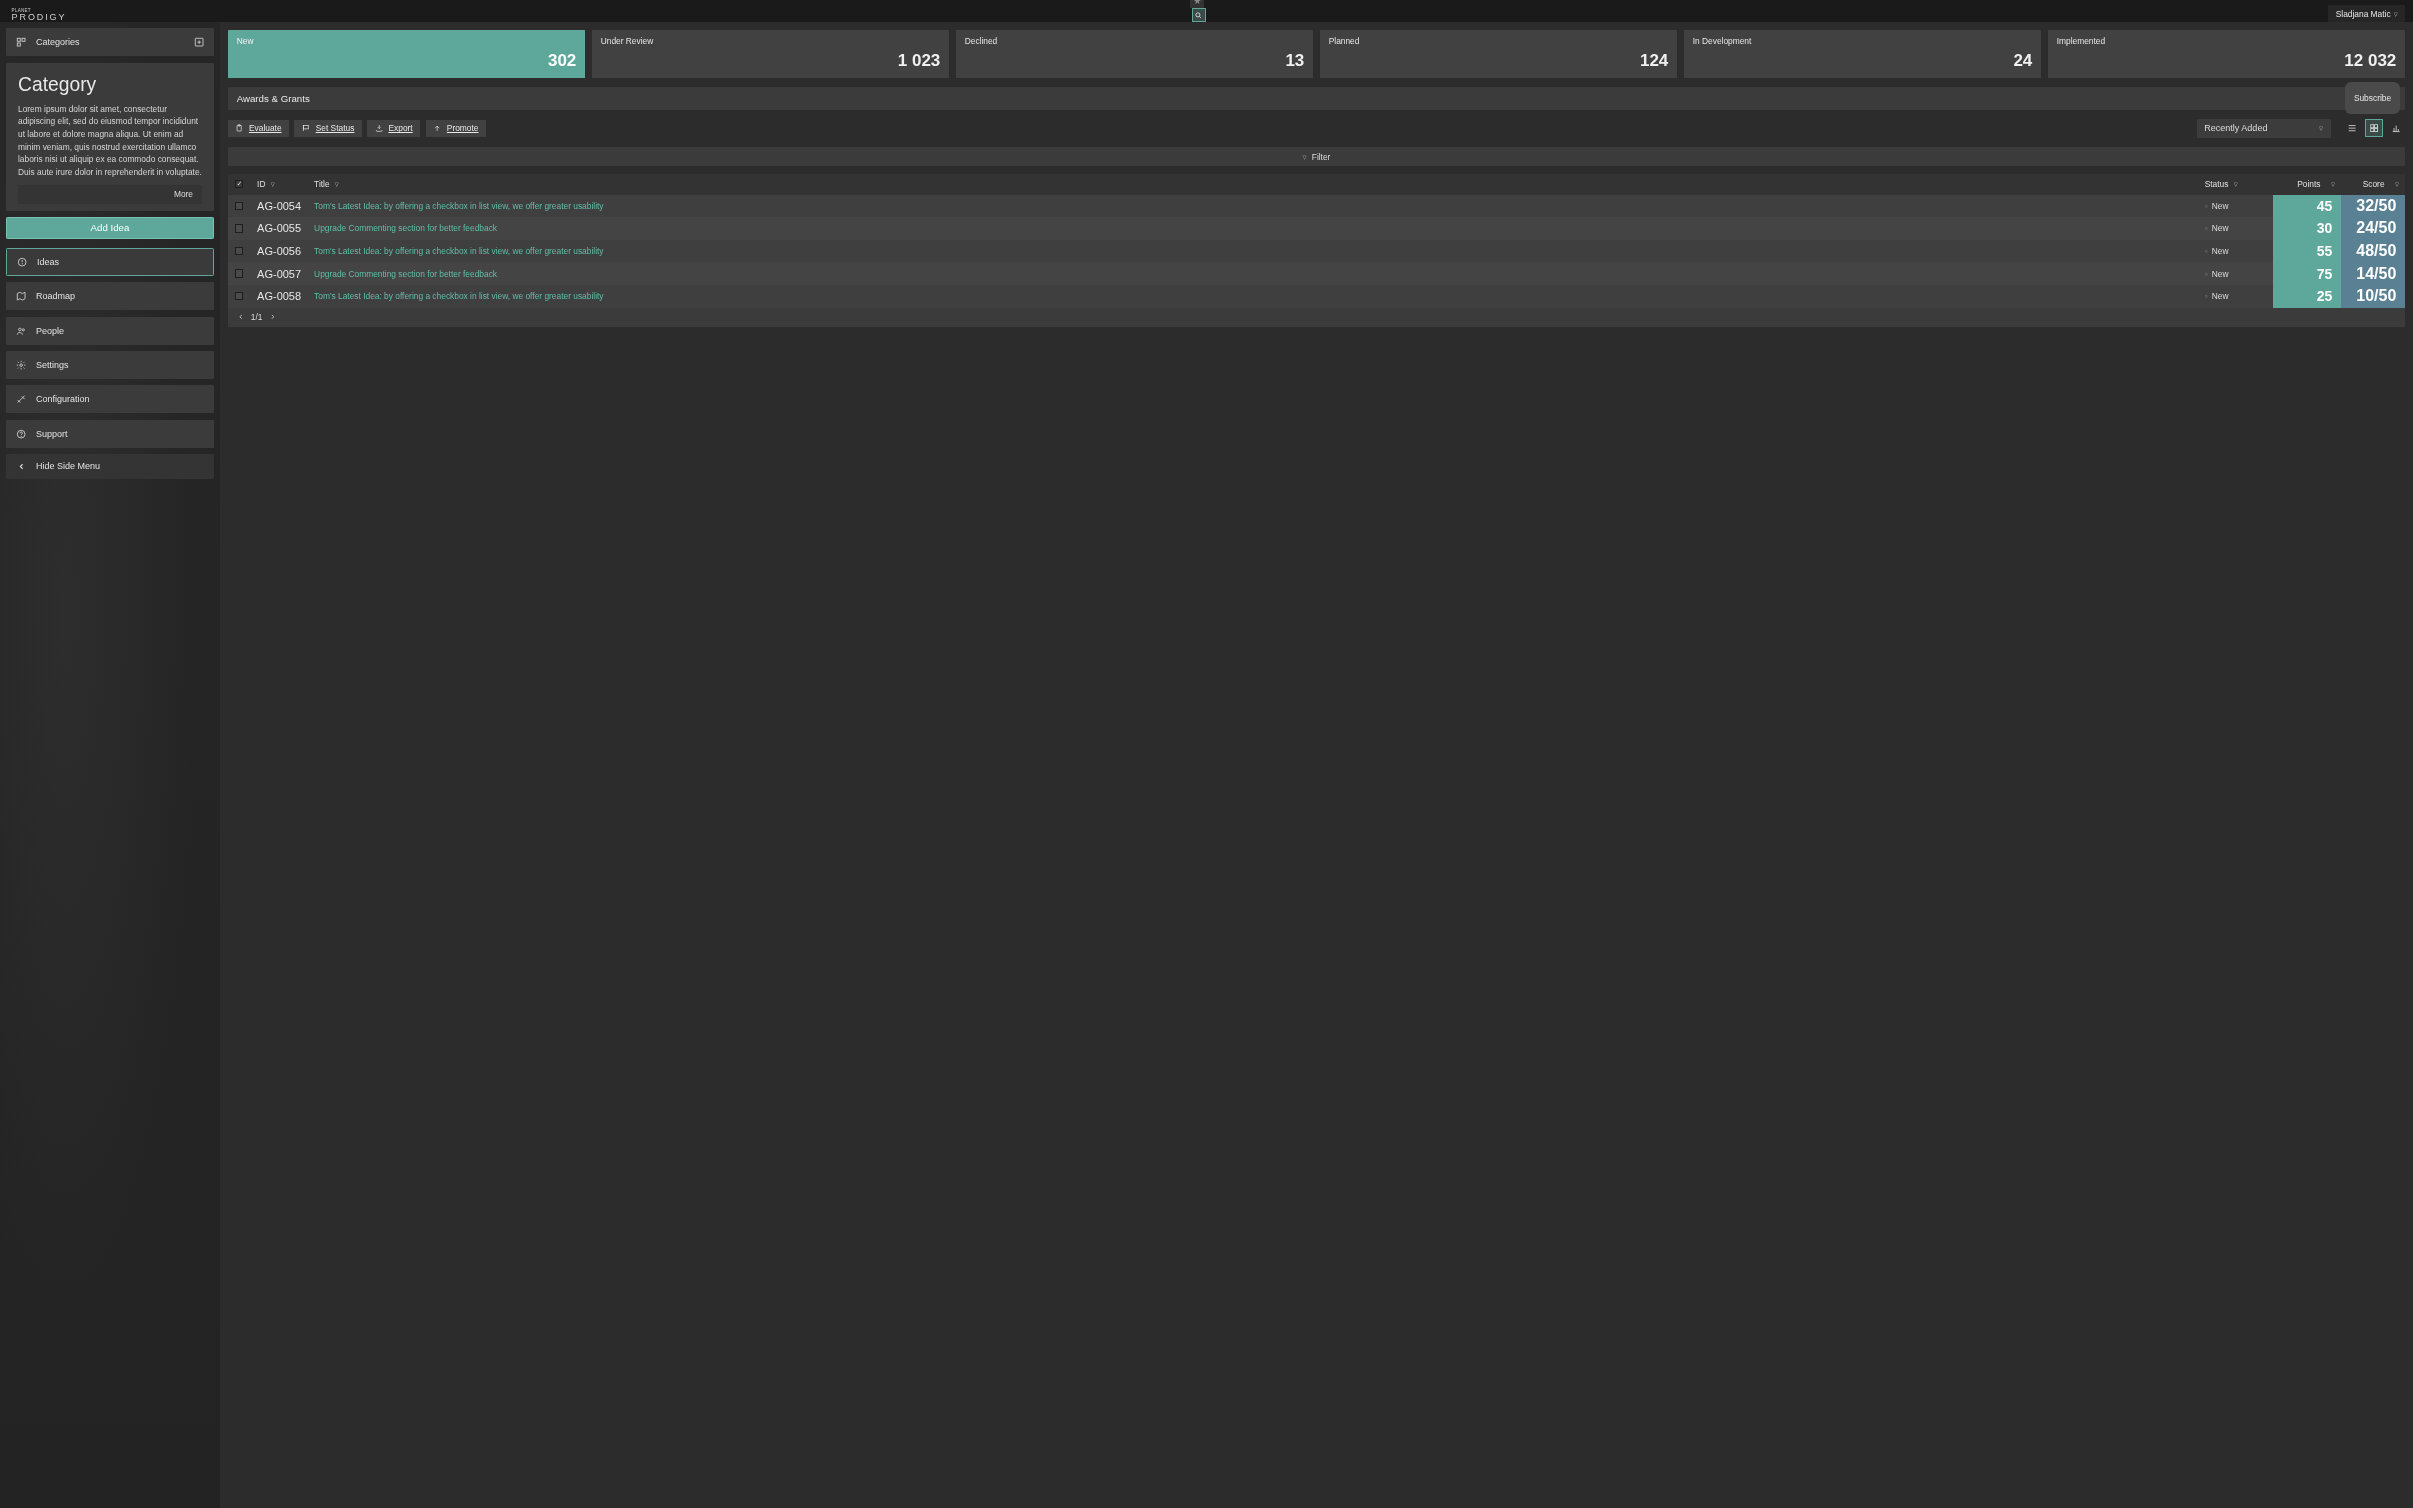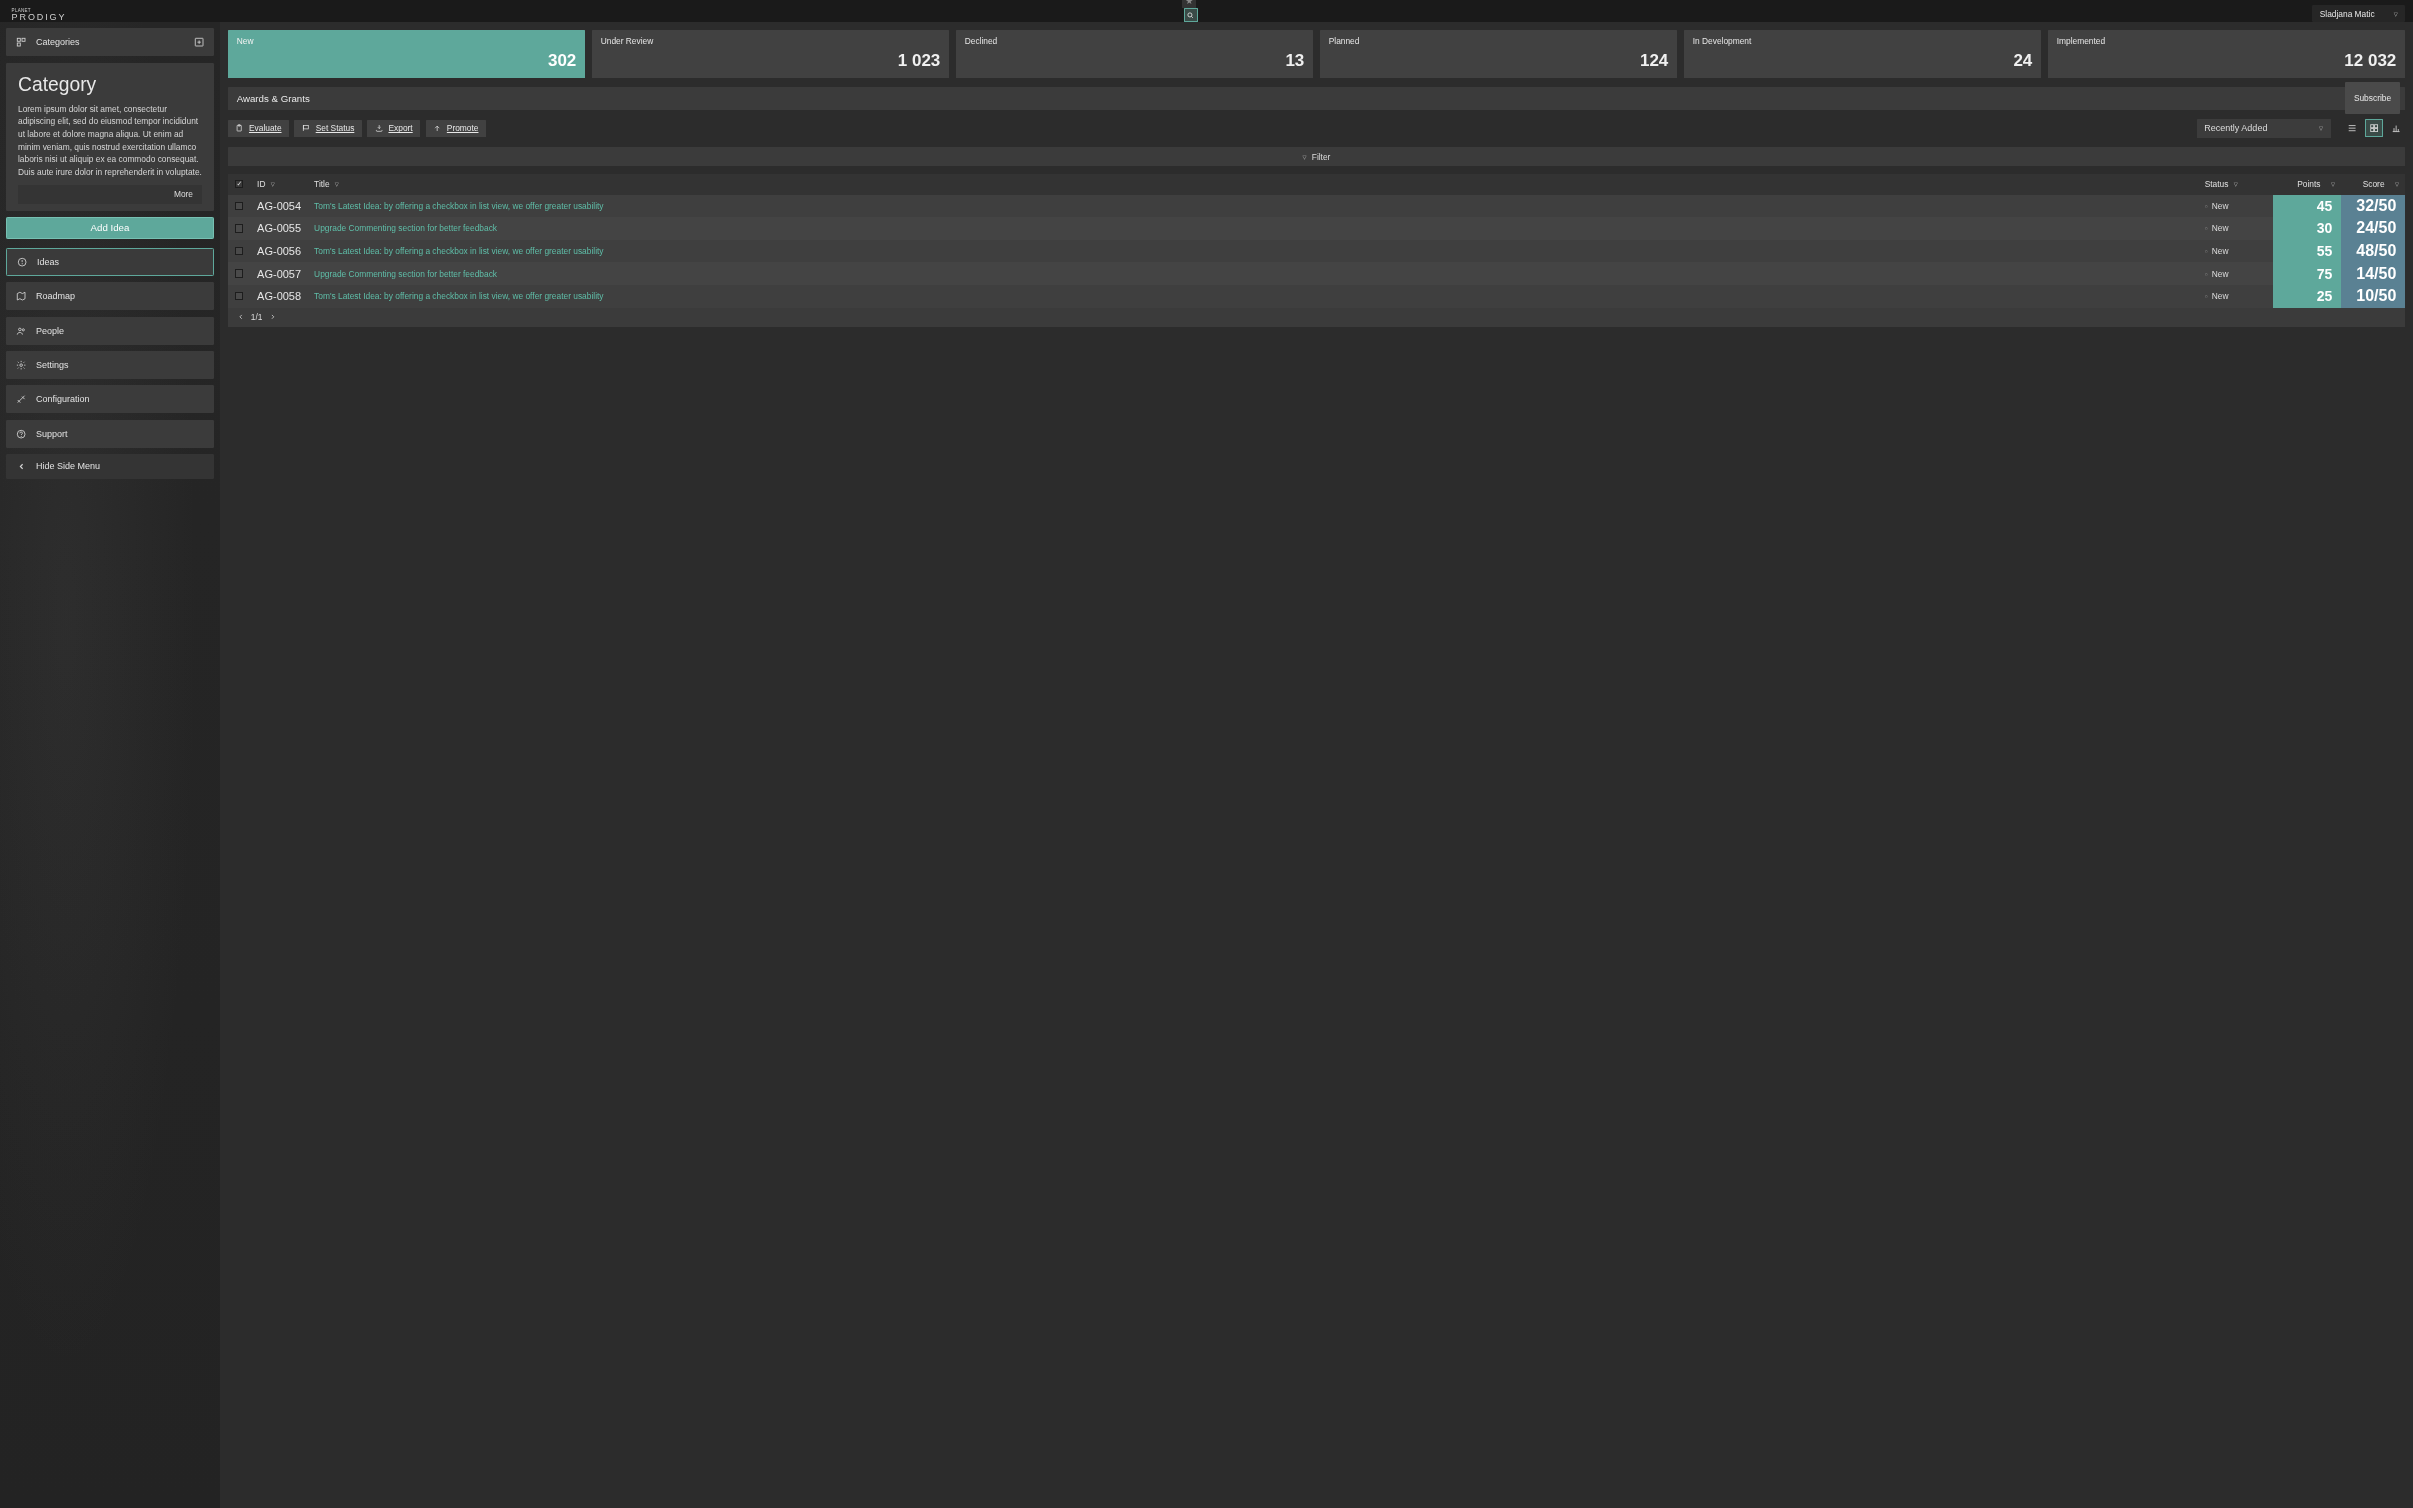--- a/index.html
+++ b/index.html
@@ -43,21 +43,21 @@
     padding:0 5.2px;font-size:7.7px;border-radius:0.6px;
   }
   .search::placeholder{color:#8a8a8a;}
   .star-btn{width:14px;height:14px;background:#333;display:flex;align-items:center;justify-content:center;color:#8a8a8a;cursor:pointer;}
   .go-btn{
     width:14px;height:14px;margin-left:2.6px;
     background:#3a4b47;border:0.6px solid var(--teal);
     display:flex;align-items:center;justify-content:center;color:#e0e0e0;cursor:pointer;border-radius:0.6px;
   }
   .userbox{
-    display:flex;align-items:center;gap:19px;
+    display:flex;align-items:center;gap:3px;
     background:#262626;height:17px;padding:0 7.7px;border-radius:1.3px;cursor:pointer;
     font-size:8.4px;
   }
 
   
   .layout{display:flex;height:calc(100vh - 22px);}
 
   
   .sidebar{
     width:220px;flex-shrink:0;
@@ -114,21 +114,21 @@
   .card .num{font-size:17px;font-weight:600;text-align:right;color:#f0f0f0;}
   .card.active .num{color:#fff;}
 
   .section-header{
     height:23px;background:var(--panel);border-radius:0.6px;
     display:flex;align-items:center;padding:0 5.2px 0 9px;margin-bottom:9px;
   }
   .section-header .title{font-size:9.7px;color:#eaeaea;}
   .subscribe-btn{
     margin-left:auto;height:17px;background:#4a4a4a;
-    padding:16px 9px;display:flex;align-items:center;border-radius:1px;
+    padding:16px 9px;display:flex;align-items:center;border-radius:6px;
     font-size:8.4px;cursor:pointer;
   }
 
   .toolbar{
     display:flex;align-items:center;gap:5.2px;margin-bottom:9px;
   }
   .tbtn{
     height:17px;background:#414141;border-radius:0.6px;
     display:flex;align-items:center;gap:5.2px;padding:0 7.7px;
     font-size:8.4px;color:#e8e8e8;cursor:pointer;text-decoration:underline;

